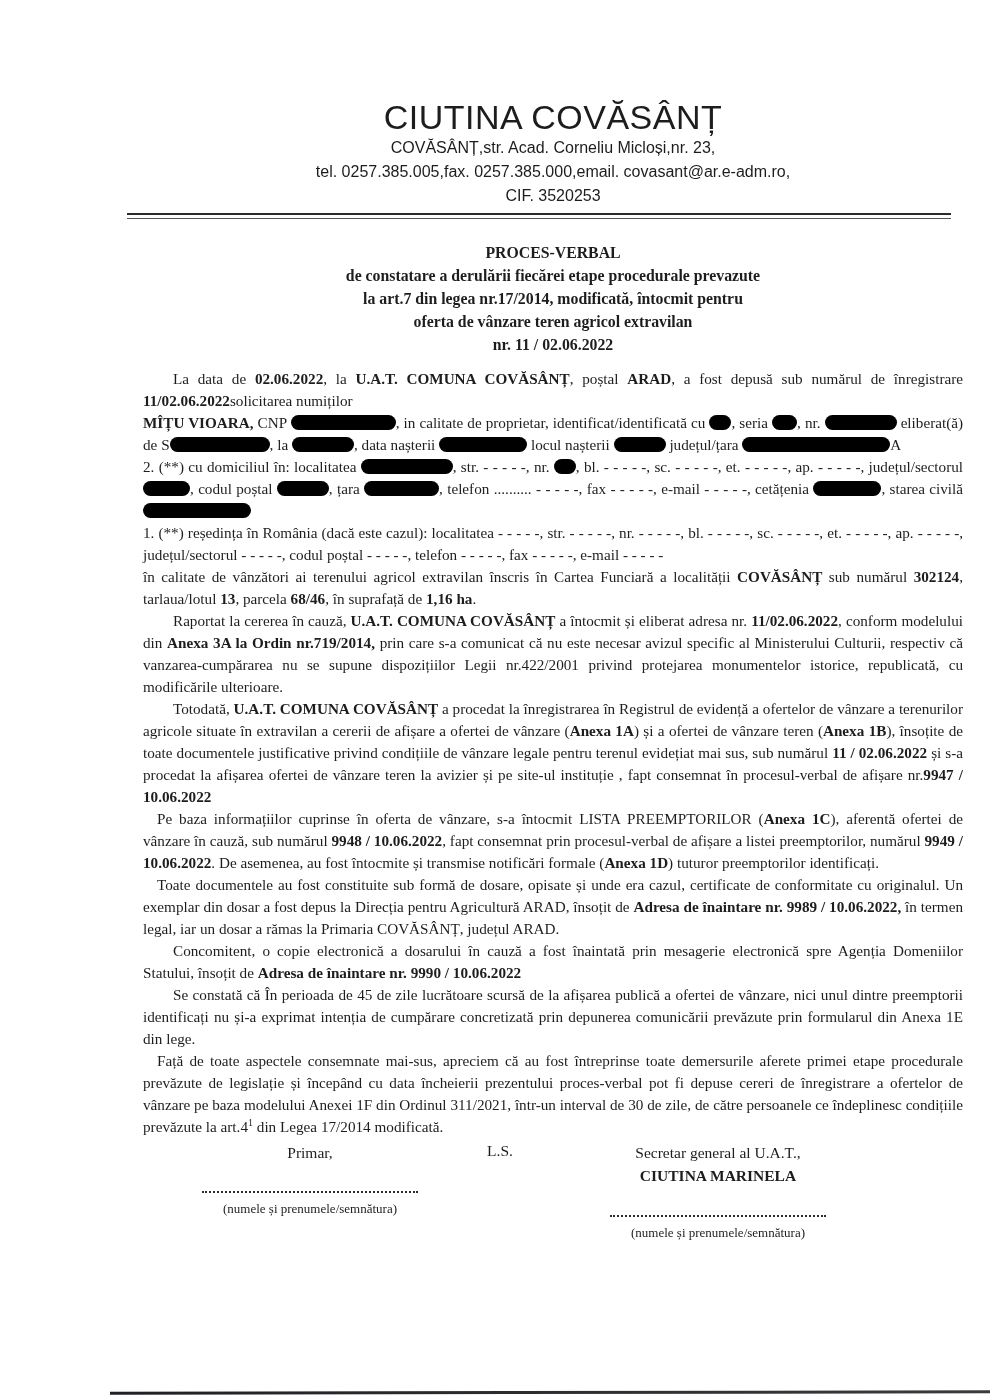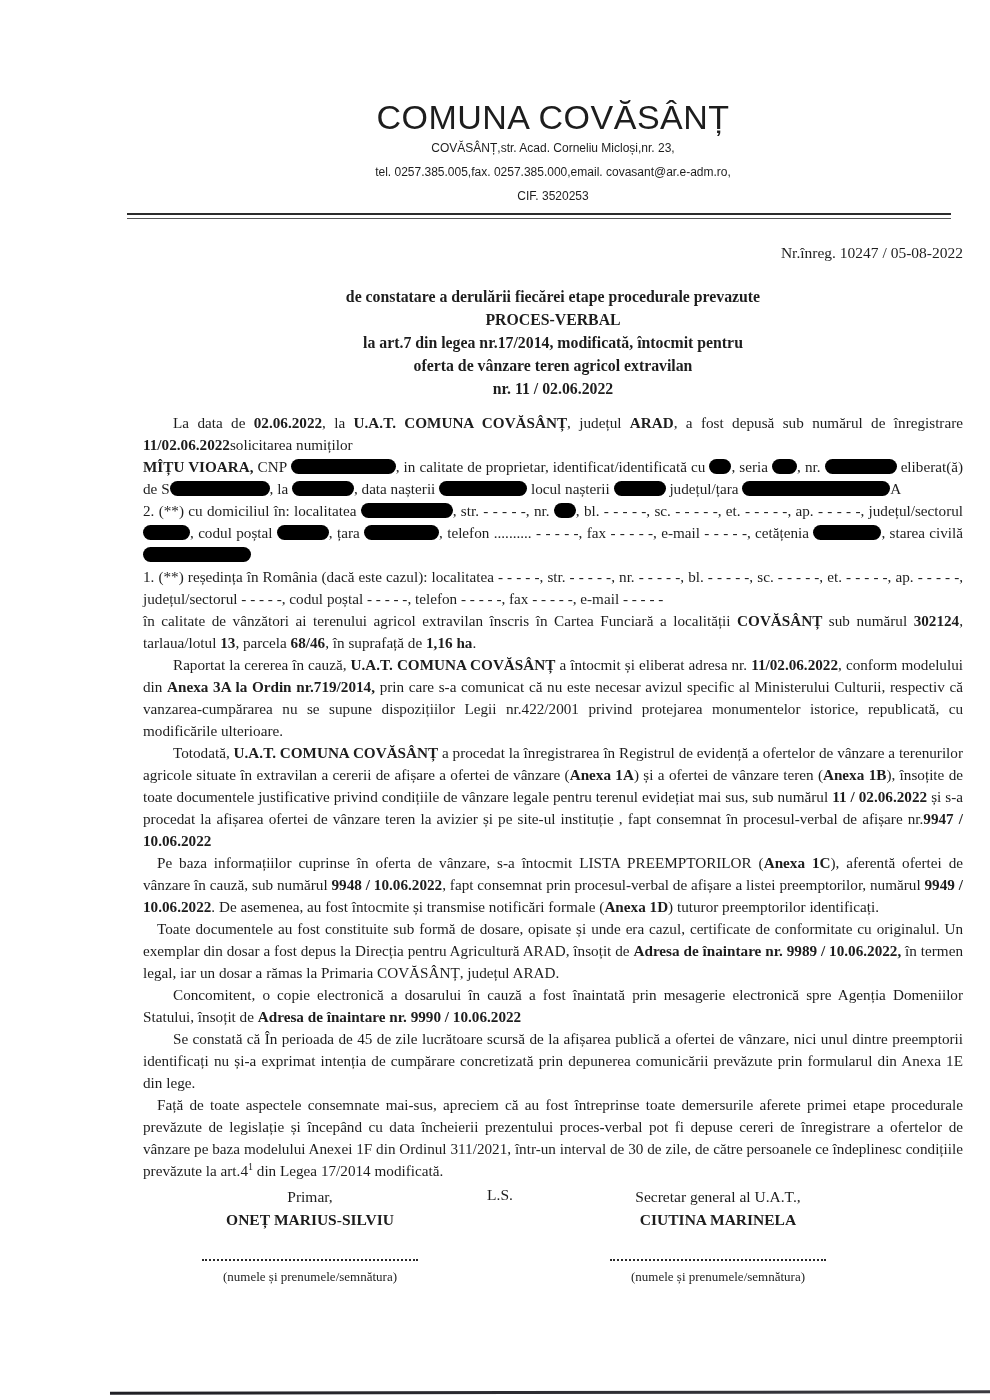--- a/index.html
+++ b/index.html
@@ -8,21 +8,21 @@
     width:990px;height:1400px;
     background:#ffffff;
     overflow:hidden;
     font-family:"Liberation Serif", serif;
     color:#1d1d1d;
   }
   .content{margin-left:143px;width:820px;}
   
   .letterhead{text-align:center;font-family:"Liberation Sans", sans-serif;}
   .lh-title{font-size:34px;line-height:38px;margin-top:98px;letter-spacing:0.5px;}
-  .lh-line{font-size:12px;line-height:24px;}
+  .lh-line{font-size:16px;line-height:24px;}
   .header-rule{height:3px;border-top:2px solid #2b2b2b;border-bottom:1px solid #555;margin-top:5px;margin-left:-16px;width:824px;}
   
   .reg{margin-top:24px;text-align:right;font-size:15.5px;line-height:20px;}
   
   .doc-title{margin-top:22px;text-align:center;font-weight:bold;font-size:15.8px;line-height:23px;}
   
   .doc-body{margin-top:12px;font-size:15.2px;line-height:22px;}
   .para{margin:0;text-align:justify;}
   .indent-lg{text-indent:30px;}
   .indent-sm{text-indent:14px;}
@@ -50,56 +50,54 @@
     transform:rotate(-0.1deg);
   }
 </style>
 </head>
 <body>
 
 <div class="page">
   <div class="content">
 
     <div class="letterhead">
-      <div class="lh-title">COMUNA COVĂSÂNȚ</div>
+      <div class="lh-title">CIUTINA COVĂSÂNȚ</div>
       <div class="lh-line">COVĂSÂNȚ,str. Acad. Corneliu Micloși,nr. 23,</div>
       <div class="lh-line">tel. 0257.385.005,fax. 0257.385.000,email. covasant@ar.e-adm.ro,</div>
       <div class="lh-line">CIF. 3520253</div>
       <div class="header-rule"></div>
     </div>
 
-    <div class="reg">Nr.înreg. 10247 / 05-08-2022</div>
 
     <div class="doc-title">
+        <div>PROCES-VERBAL</div>
         <div>de constatare a derulării fiecărei etape procedurale prevazute</div>
-        <div>PROCES-VERBAL</div>
         <div>la art.7 din legea nr.17/2014, modificată, întocmit pentru</div>
         <div>oferta de vânzare teren agricol extravilan</div>
         <div>nr. 11 / 02.06.2022</div>
       </div>
 
     <div class="doc-body">
-        <p class="para indent-lg"><span>La data de </span><span class="b">02.06.2022</span><span>, la </span><span class="b">U.A.T. COMUNA COVĂSÂNȚ</span><span>, județul </span><span class="b">ARAD</span><span>, a fost depusă sub numărul de înregistrare </span><span class="b">11/02.06.2022</span><span>solicitarea numiților</span></p>
+        <p class="para indent-lg"><span>La data de </span><span class="b">02.06.2022</span><span>, la </span><span class="b">U.A.T. COMUNA COVĂSÂNȚ</span><span>, poștal </span><span class="b">ARAD</span><span>, a fost depusă sub numărul de înregistrare </span><span class="b">11/02.06.2022</span><span>solicitarea numiților</span></p>
         <p class="para indent-none"><span class="b">MÎȚU VIOARA,</span><span> CNP </span><span class="redact" style="width: 105px; background: rgb(0, 0, 0);"></span><span>, in calitate de proprietar, identificat/identificată cu </span><span class="redact" style="width: 22px; background: rgb(0, 0, 0);"></span><span>, seria </span><span class="redact" style="width: 25px; background: rgb(0, 0, 0);"></span><span>, nr. </span><span class="redact" style="width: 72px; background: rgb(0, 0, 0);"></span><span> eliberat(ă) de S</span><span class="redact" style="width: 100px; background: rgb(0, 0, 0);"></span><span>, la </span><span class="redact" style="width: 62px; background: rgb(0, 0, 0);"></span><span>, data nașterii </span><span class="redact" style="width: 88px; background: rgb(0, 0, 0);"></span><span> locul nașterii </span><span class="redact" style="width: 52px; background: rgb(0, 0, 0);"></span><span> județul/țara </span><span class="redact" style="width: 148px; background: rgb(0, 0, 0);"></span><span>A</span></p>
         <p class="para indent-none"><span>2. (**) cu domiciliul în: localitatea </span><span class="redact" style="width: 92px; background: rgb(0, 0, 0);"></span><span>, str. - - - - -, nr. </span><span class="redact" style="width: 22px; background: rgb(0, 0, 0);"></span><span>, bl. - - - - -, sc. - - - - -, et. - - - - -, ap. - - - - -, județul/sectorul </span><span class="redact" style="width: 47px; background: rgb(0, 0, 0);"></span><span>, codul poștal </span><span class="redact" style="width: 52px; background: rgb(0, 0, 0);"></span><span>, țara </span><span class="redact" style="width: 75px; background: rgb(0, 0, 0);"></span><span>, telefon .......... - - - - -, fax - - - - -, e-mail - - - - -, cetățenia </span><span class="redact" style="width: 68px; background: rgb(0, 0, 0);"></span><span>, starea civilă </span><span class="redact" style="width: 108px; background: rgb(0, 0, 0);"></span></p>
         <p class="para indent-none"><span>1. (**) reședința în România (dacă este cazul): localitatea - - - - -, str. - - - - -, nr. - - - - -, bl. - - - - -, sc. - - - - -, et. - - - - -, ap. - - - - -, județul/sectorul - - - - -, codul poștal - - - - -, telefon - - - - -, fax - - - - -, e-mail - - - - -</span></p>
         <p class="para indent-none"><span>în calitate de vânzători ai terenului agricol extravilan înscris în Cartea Funciară a localității </span><span class="b">COVĂSÂNȚ</span><span> sub numărul </span><span class="b">302124</span><span>, tarlaua/lotul </span><span class="b">13</span><span>, parcela </span><span class="b">68/46</span><span>, în suprafață de </span><span class="b">1,16 ha</span><span>.</span></p>
         <p class="para indent-lg"><span>Raportat la cererea în cauză, </span><span class="b">U.A.T. COMUNA COVĂSÂNȚ</span><span> a întocmit și eliberat adresa nr. </span><span class="b">11/02.06.2022</span><span>, conform modelului din </span><span class="b">Anexa 3A la Ordin nr.719/2014,</span><span> prin care s-a comunicat că nu este necesar avizul specific al Ministerului Culturii, respectiv că vanzarea-cumpărarea nu se supune dispozițiilor Legii nr.422/2001 privind protejarea monumentelor istorice, republicată, cu modificările ulterioare.</span></p>
         <p class="para indent-lg"><span>Totodată, </span><span class="b">U.A.T. COMUNA COVĂSÂNȚ</span><span> a procedat la înregistrarea în Registrul de evidență a ofertelor de vânzare a terenurilor agricole situate în extravilan a cererii de afișare a ofertei de vânzare (</span><span class="b">Anexa 1A</span><span>) și a ofertei de vânzare teren (</span><span class="b">Anexa 1B</span><span>), însoțite de toate documentele justificative privind condițiile de vânzare legale pentru terenul evidețiat mai sus, sub numărul </span><span class="b">11 / 02.06.2022</span><span> și s-a procedat la afișarea ofertei de vânzare teren la avizier și pe site-ul instituție , fapt consemnat în procesul-verbal de afișare nr.</span><span class="b">9947 / 10.06.2022</span></p>
         <p class="para indent-sm"><span>Pe baza informațiilor cuprinse în oferta de vânzare, s-a întocmit LISTA PREEMPTORILOR (</span><span class="b">Anexa 1C</span><span>), aferentă ofertei de vânzare în cauză, sub numărul </span><span class="b">9948 / 10.06.2022</span><span>, fapt consemnat prin procesul-verbal de afișare a listei preemptorilor, numărul </span><span class="b">9949 / 10.06.2022</span><span>. De asemenea, au fost întocmite și transmise notificări formale (</span><span class="b">Anexa 1D</span><span>) tuturor preemptorilor identificați.</span></p>
         <p class="para indent-sm"><span>Toate documentele au fost constituite sub formă de dosare, opisate și unde era cazul, certificate de conformitate cu originalul. Un exemplar din dosar a fost depus la Direcția pentru Agricultură ARAD, însoțit de </span><span class="b">Adresa de înaintare nr. 9989 / 10.06.2022,</span><span> în termen legal, iar un dosar a rămas la Primaria COVĂSÂNȚ, județul ARAD.</span></p>
         <p class="para indent-lg"><span>Concomitent, o copie electronică a dosarului în cauză a fost înaintată prin mesagerie electronică spre Agenția Domeniilor Statului, însoțit de </span><span class="b">Adresa de înaintare nr. 9990 / 10.06.2022</span></p>
         <p class="para indent-lg"><span>Se constată că În perioada de 45 de zile lucrătoare scursă de la afișarea publică a ofertei de vânzare, nici unul dintre preemptorii identificați nu și-a exprimat intenția de cumpărare concretizată prin depunerea comunicării prevăzute prin formularul din Anexa 1E din lege.</span></p>
         <p class="para indent-sm"><span>Față de toate aspectele consemnate mai-sus, apreciem că au fost întreprinse toate demersurile aferete primei etape procedurale prevăzute de legislație și începând cu data încheierii prezentului proces-verbal pot fi depuse cereri de înregistrare a ofertelor de vânzare pe baza modelului Anexei 1F din Ordinul 311/2021, într-un interval de 30 de zile, de către persoanele ce îndeplinesc condițiile prevăzute la art.4</span><sup>1</sup><span> din Legea 17/2014 modificată.</span></p>
       </div>
 
     <div class="sig-block">
       <div class="sig-col left">
         <div class="sig-role">Primar,</div>
-        <div class="sig-name">ONEȚ MARIUS-SILVIU</div>
         <div class="dotline"></div>
         <div class="sig-caption">(numele și prenumele/semnătura)</div>
       </div>
       <div class="sig-ls">L.S.</div>
       <div class="sig-col right">
         <div class="sig-role">Secretar general al U.A.T.,</div>
         <div class="sig-name">CIUTINA MARINELA</div>
         <div class="dotline"></div>
         <div class="sig-caption">(numele și prenumele/semnătura)</div>
       </div>

